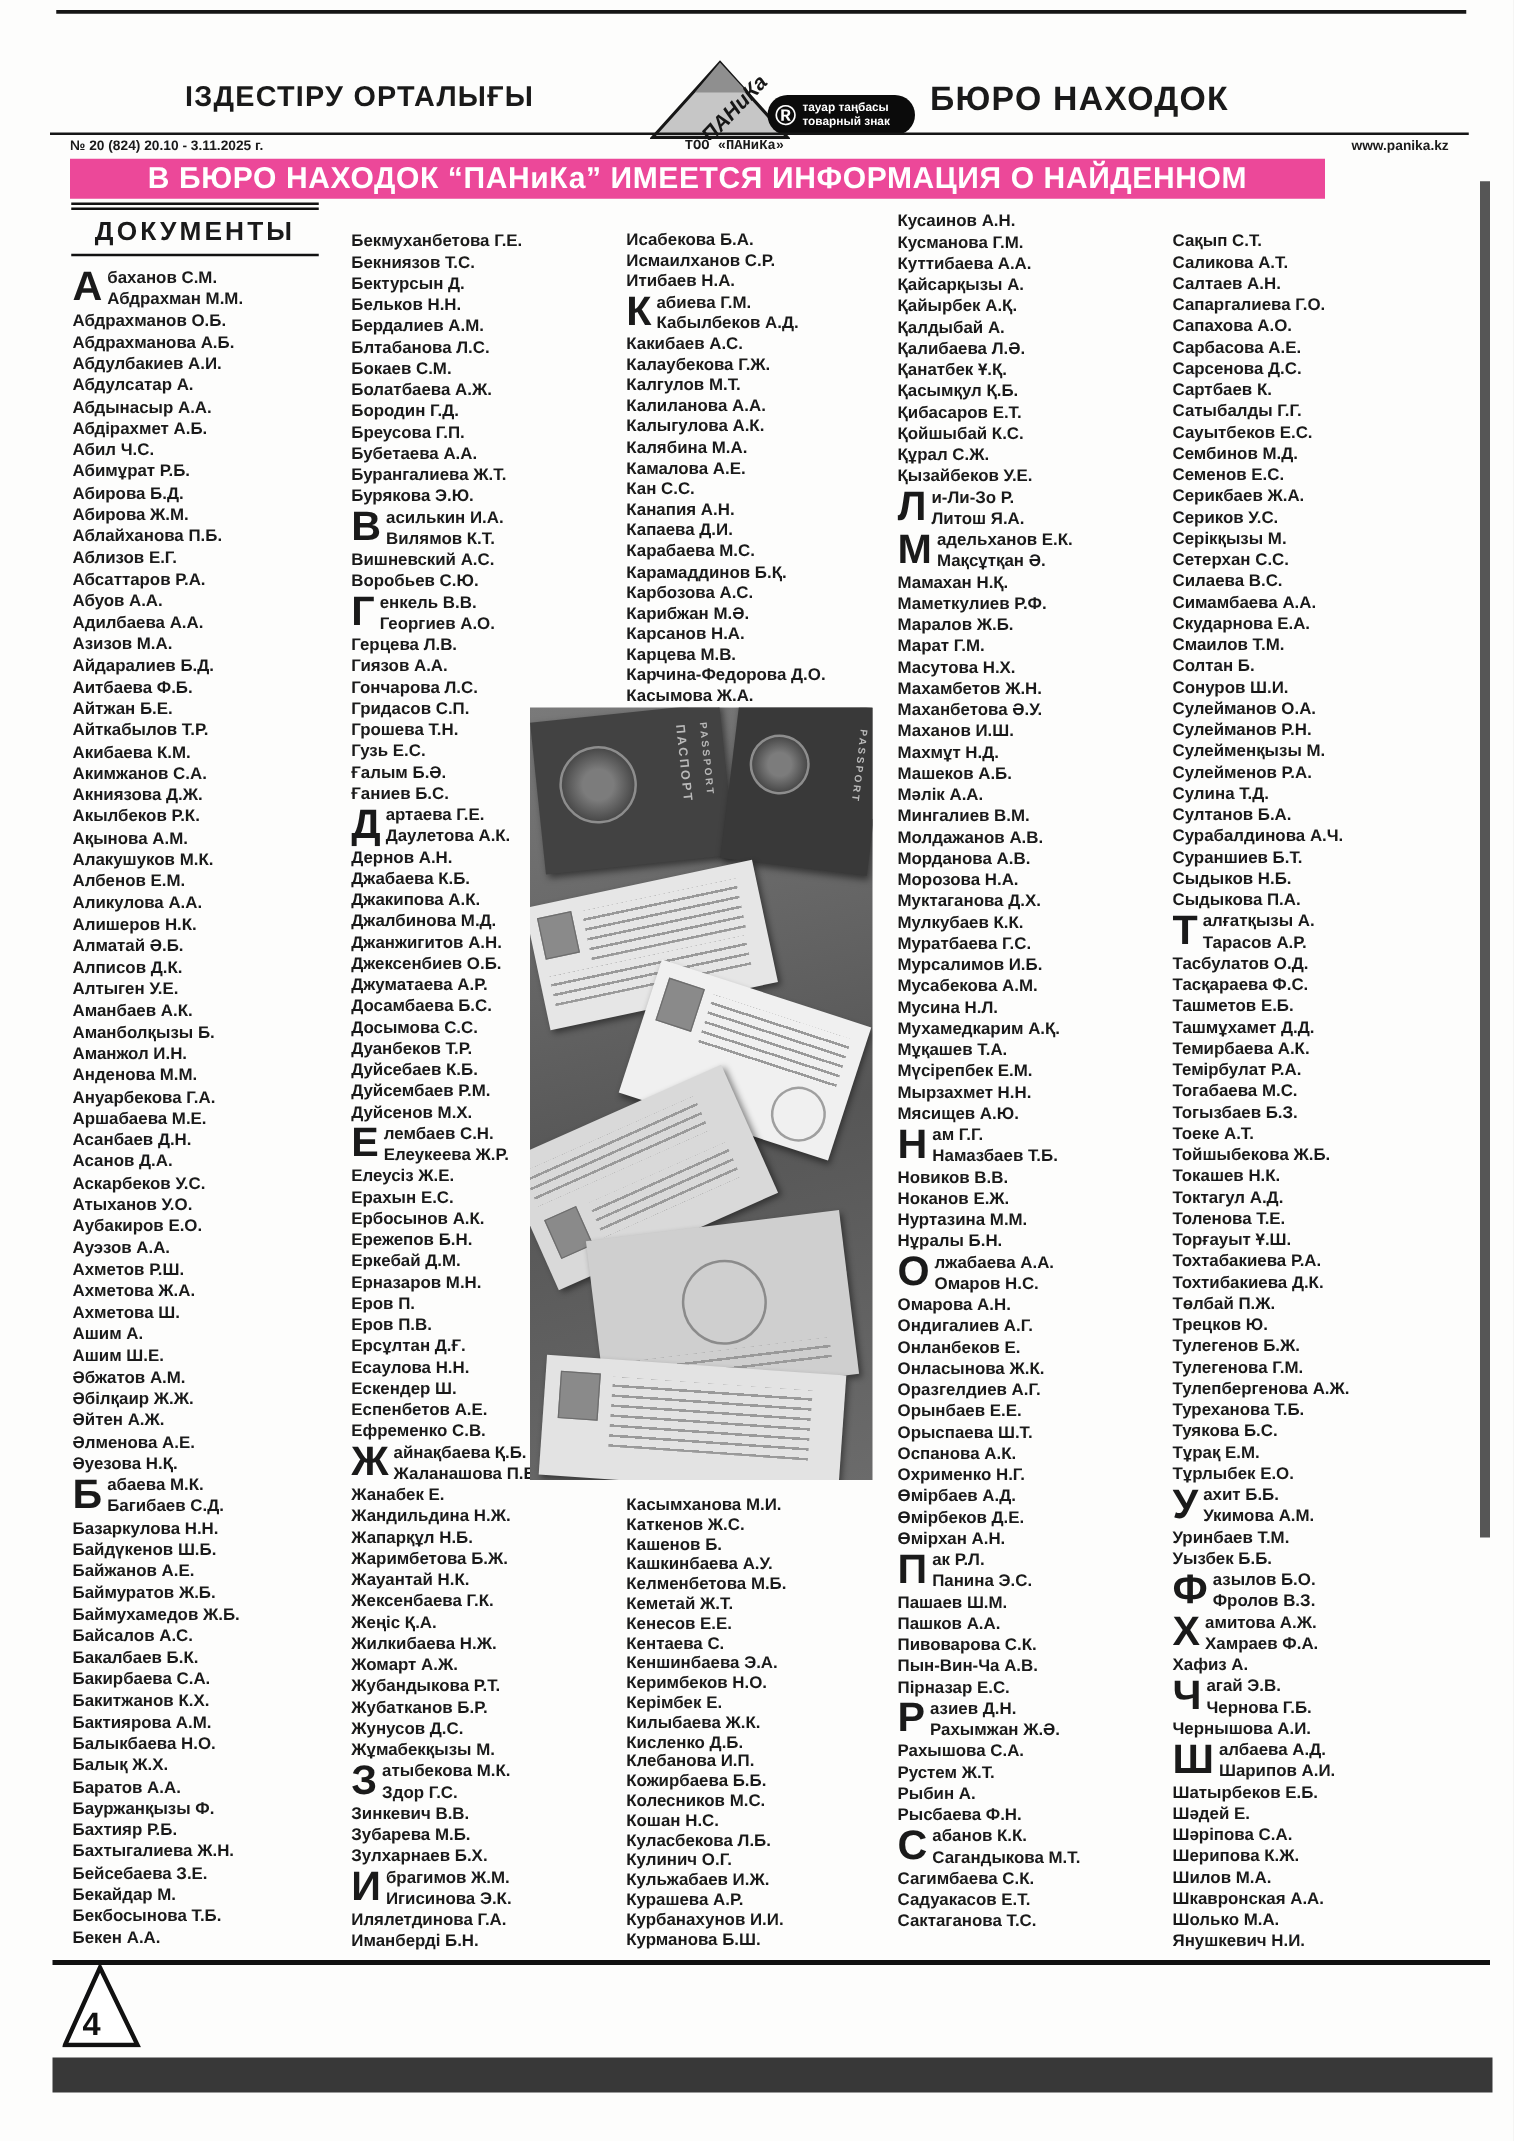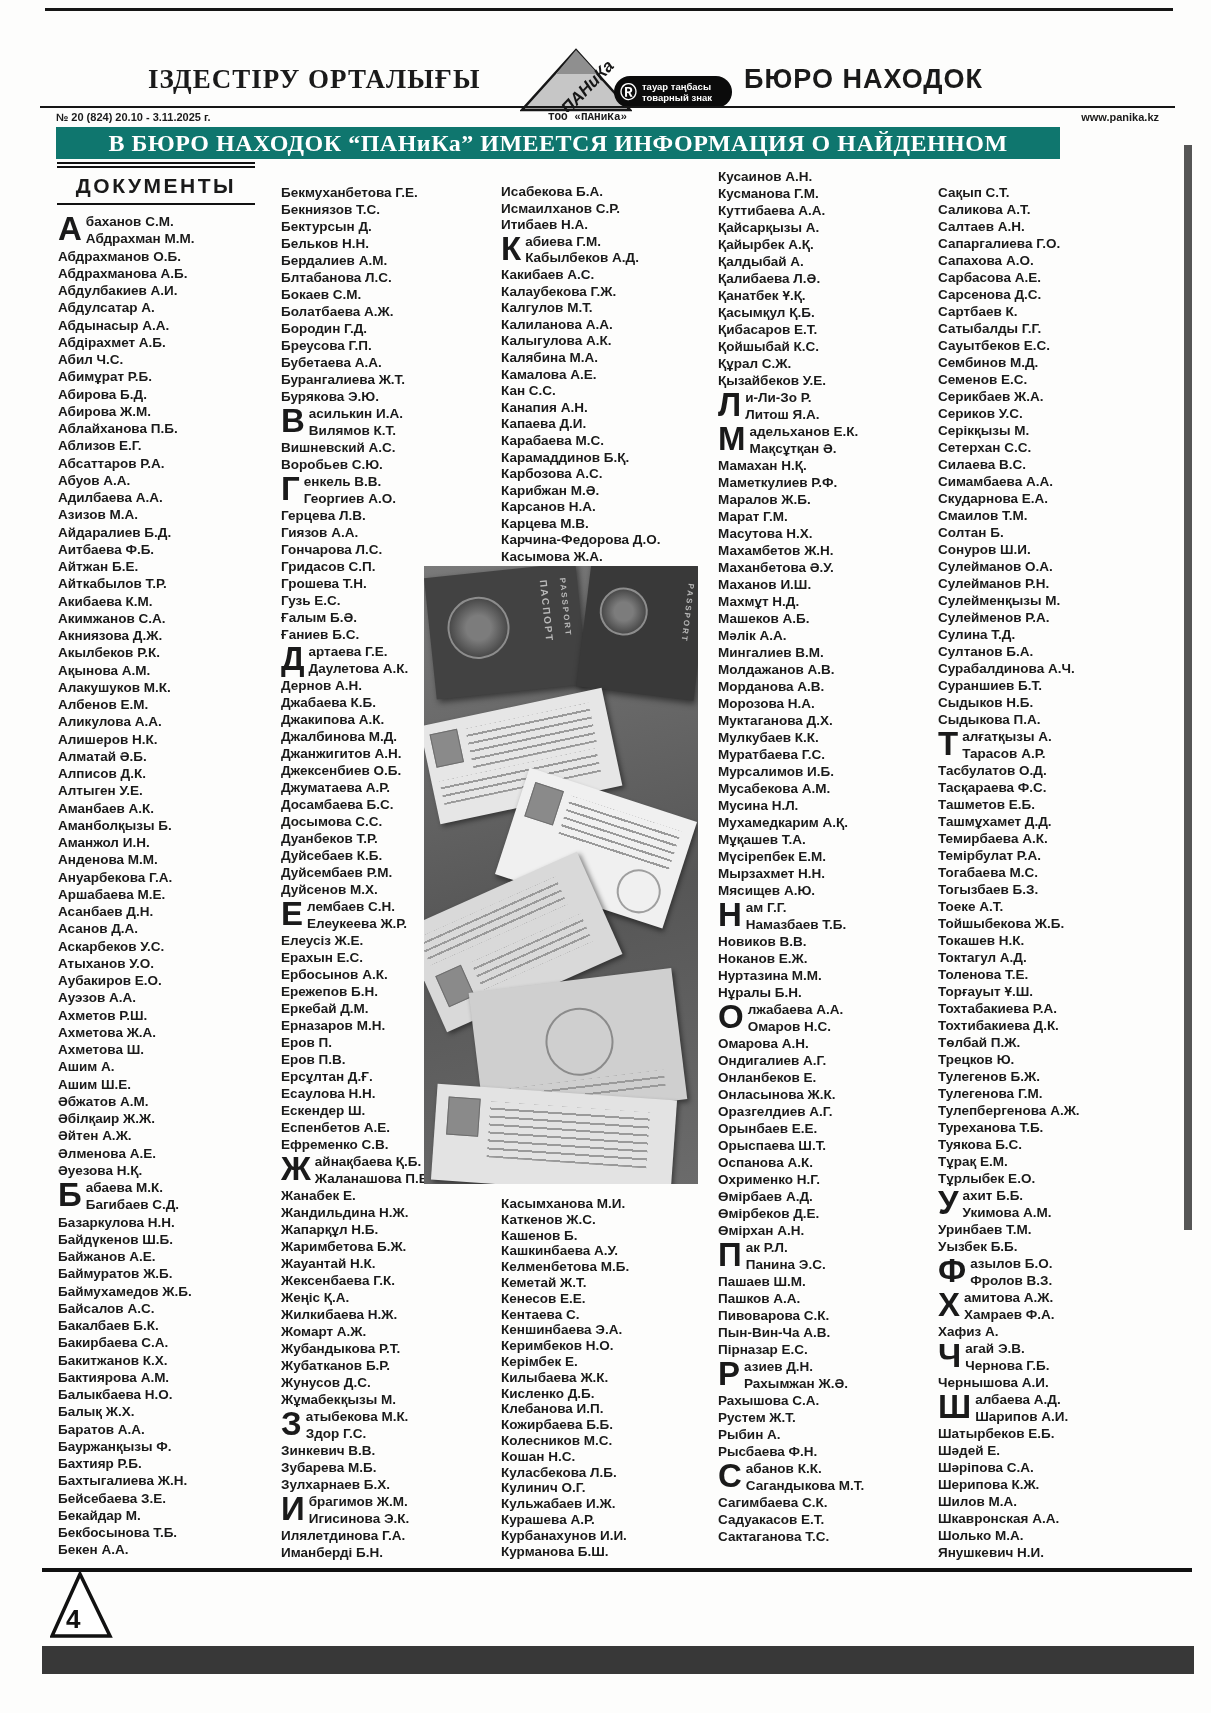--- a/index.html
+++ b/index.html
@@ -1,19 +1,19 @@
 <!DOCTYPE html>
 <html><head>
 <meta charset="utf-8">
 <style>
   html,body{margin:0;padding:0;background:#e9e9e9;}
   #page{position:relative;width:1211px;height:1713px;background:#fdfdfc;margin:0 auto;
         font-family:"Liberation Sans",sans-serif;color:#1a1a1a;overflow:hidden;}
   .topline{position:absolute;left:45px;top:8px;width:1128px;height:3px;background:#161616;}
-  .mast-left{position:absolute;left:148px;top:64px;font-size:27px;font-weight:800;letter-spacing:1px;font-family:Liberation Serif, serif;}
+  .mast-left{position:absolute;left:148px;top:64px;font-size:23px;font-weight:800;letter-spacing:1px;}
   .mast-right{position:absolute;left:744px;top:64px;font-size:27px;font-weight:800;letter-spacing:1px;}
   .logo{position:absolute;left:520px;top:48px;}
   .tm-badge{position:absolute;left:614px;top:76px;width:118px;height:32px;background:#0b0b0b;
             border-radius:17px;display:flex;align-items:center;color:#fff;padding:0 6px;box-sizing:border-box;}
   .tm-r{font-size:23px;font-weight:700;margin-right:5px;line-height:1;}
   .tm-lines{display:flex;flex-direction:column;font-size:9.5px;font-weight:700;line-height:1.2;white-space:nowrap;}
   .rule2{position:absolute;left:40px;top:106px;width:1135px;height:2px;background:#161616;}
   .issue{position:absolute;top:111px;font-size:11px;font-weight:700;}
   .issue-l{left:56px;}
   .issue-c{left:0;width:1175px;text-align:center;font-family:Liberation Mono, monospace;}
@@ -72,21 +72,21 @@
     </span>
   </div>
 
   <div class="mast-right">БЮРО НАХОДОК</div>
 
   <div class="rule2"></div>
   <div class="issue issue-c">ТОО «ПАНиКа»</div>
   <div class="issue issue-l">№ 20 (824) 20.10 - 3.11.2025 г.</div>
   <div class="issue issue-r">www.panika.kz</div>
 
-  <div class="banner" style="background: #0f766e; font-family: Liberation Serif, serif;">В БЮРО НАХОДОК “ПАНиКа” ИМЕЕТСЯ ИНФОРМАЦИЯ О НАЙДЕННОМ</div>
+  <div class="banner" style="background: #ec4899;">В БЮРО НАХОДОК “ПАНиКа” ИМЕЕТСЯ ИНФОРМАЦИЯ О НАЙДЕННОМ</div>
 
   <div class="doc-h">ДОКУМЕНТЫ</div>
 
   <div class="col c1">
       <div class="grp">
         <span class="cap">А</span>
         <div class="nm">баханов С.М.</div>
         <div class="nm">Абдрахман М.М.</div>
       </div>
       <div class="nm">Абдрахманов О.Б.</div>

